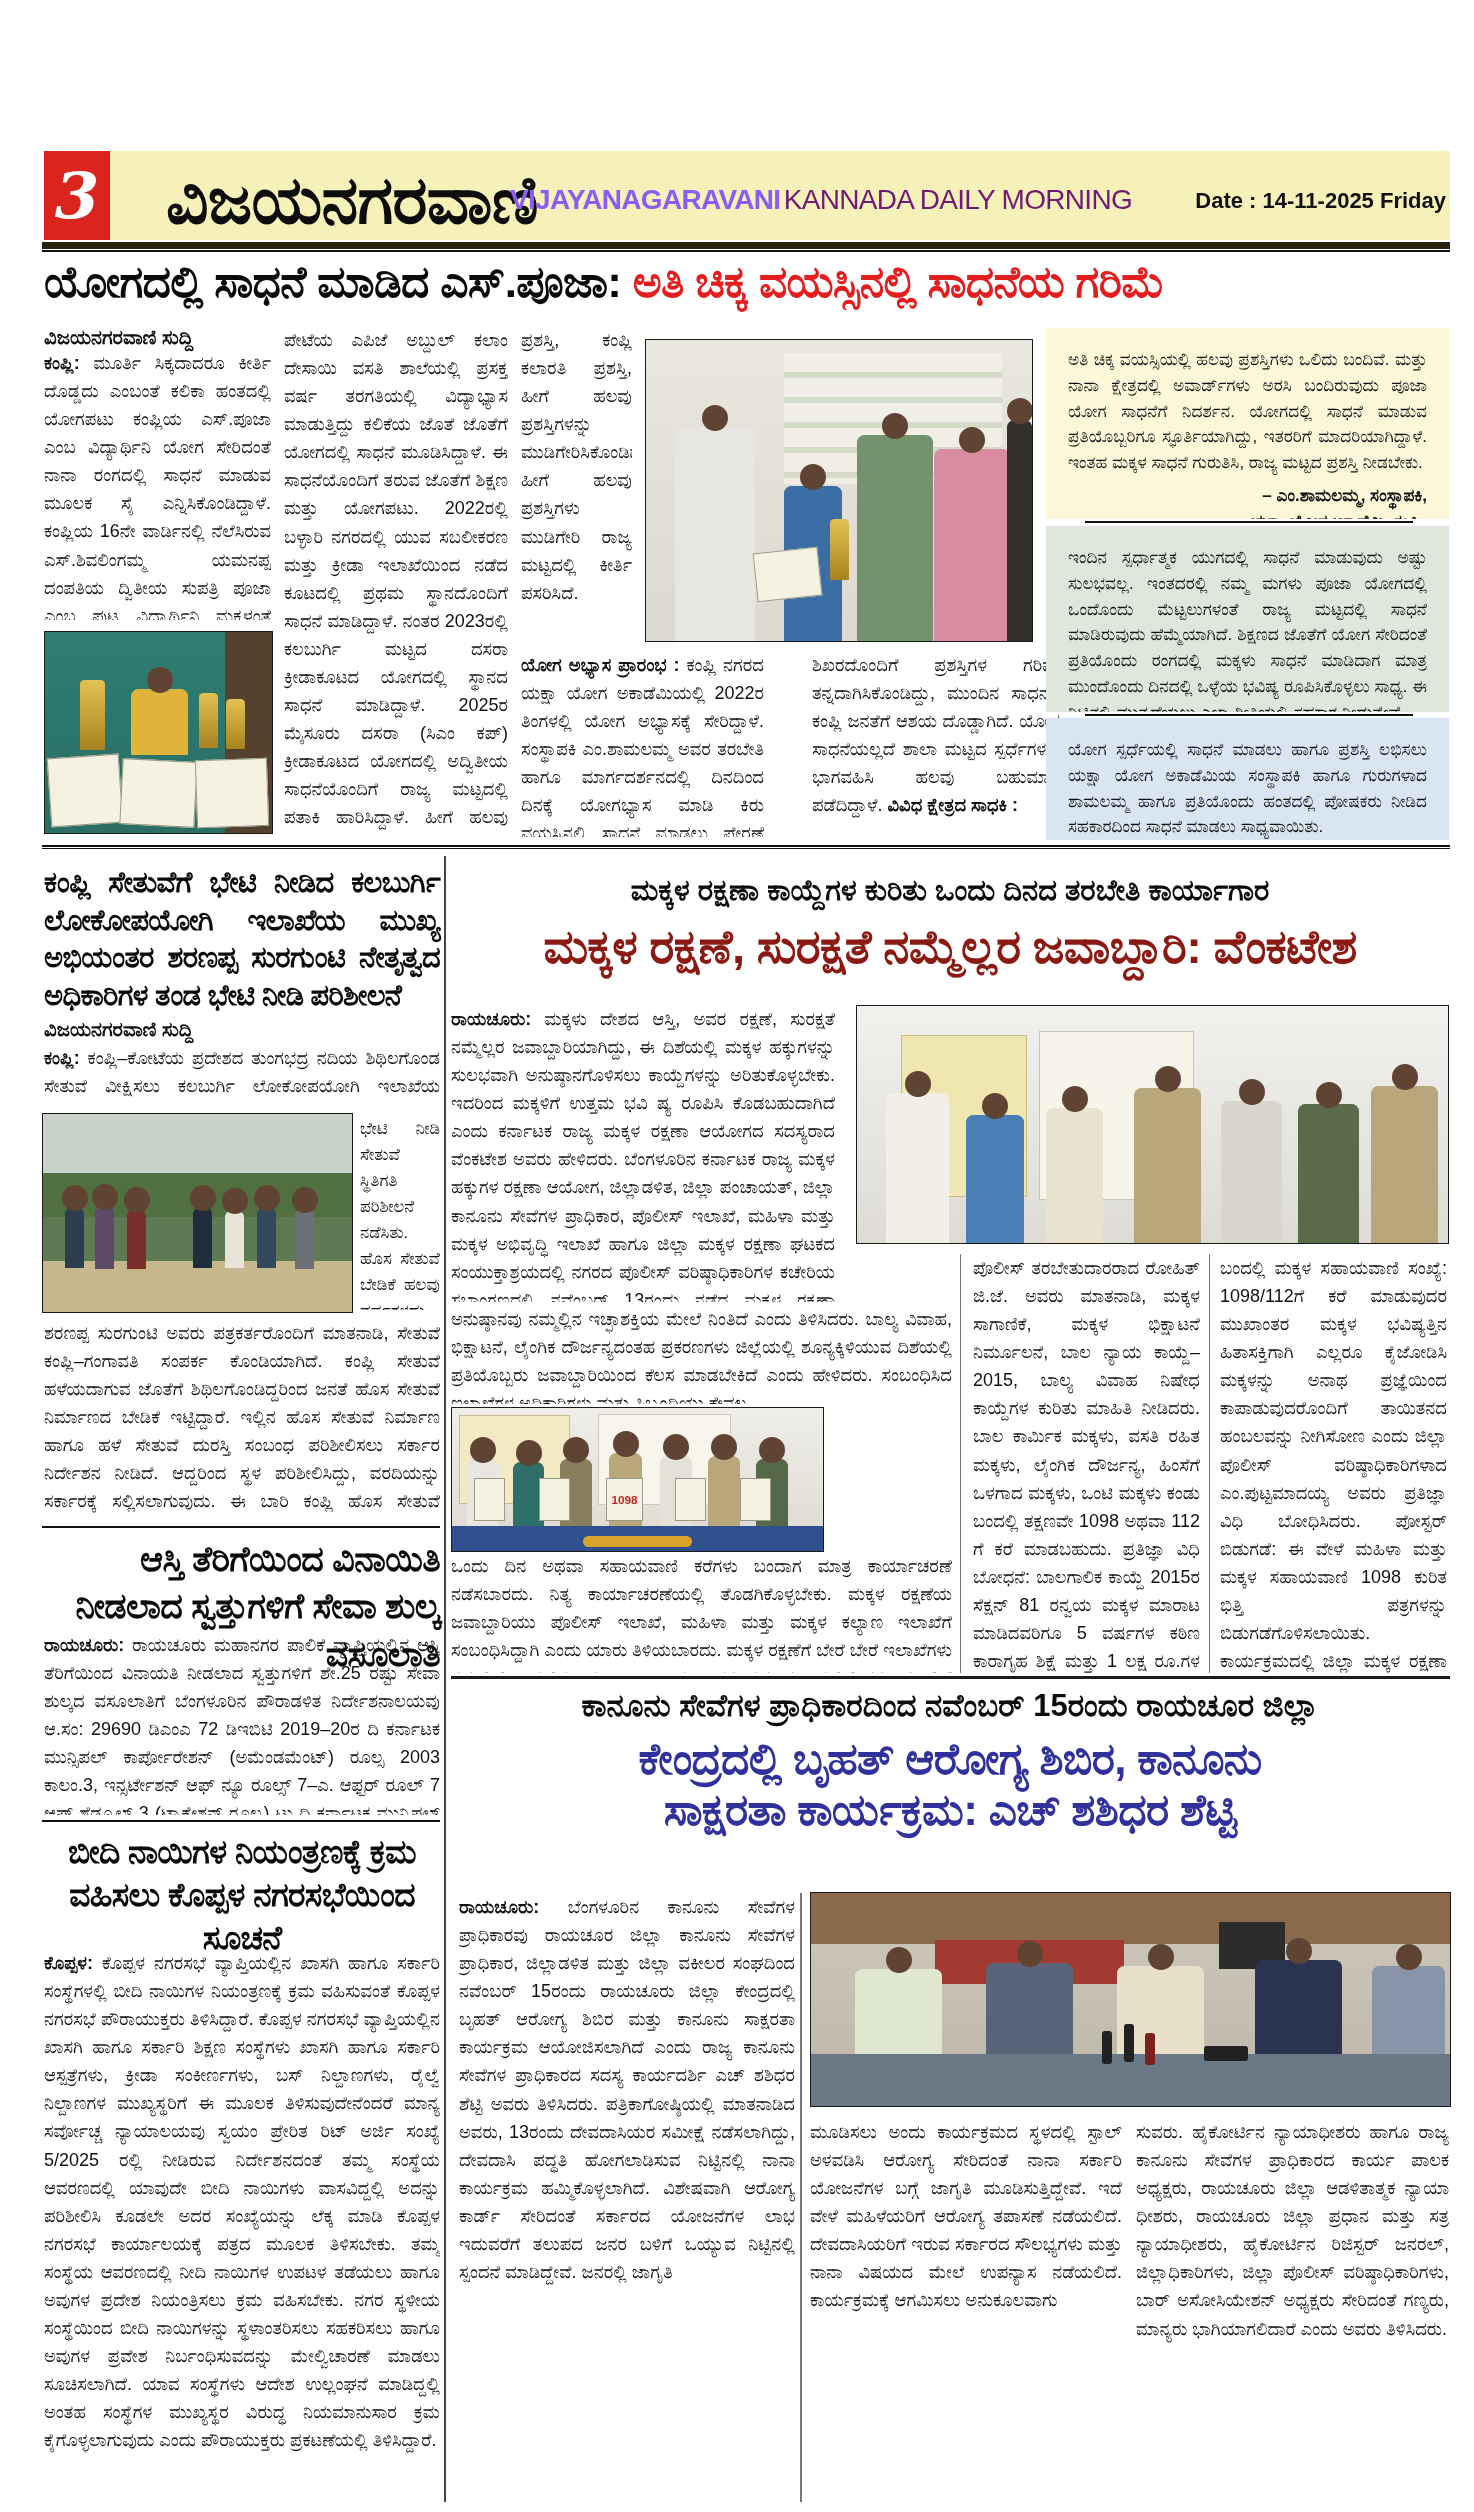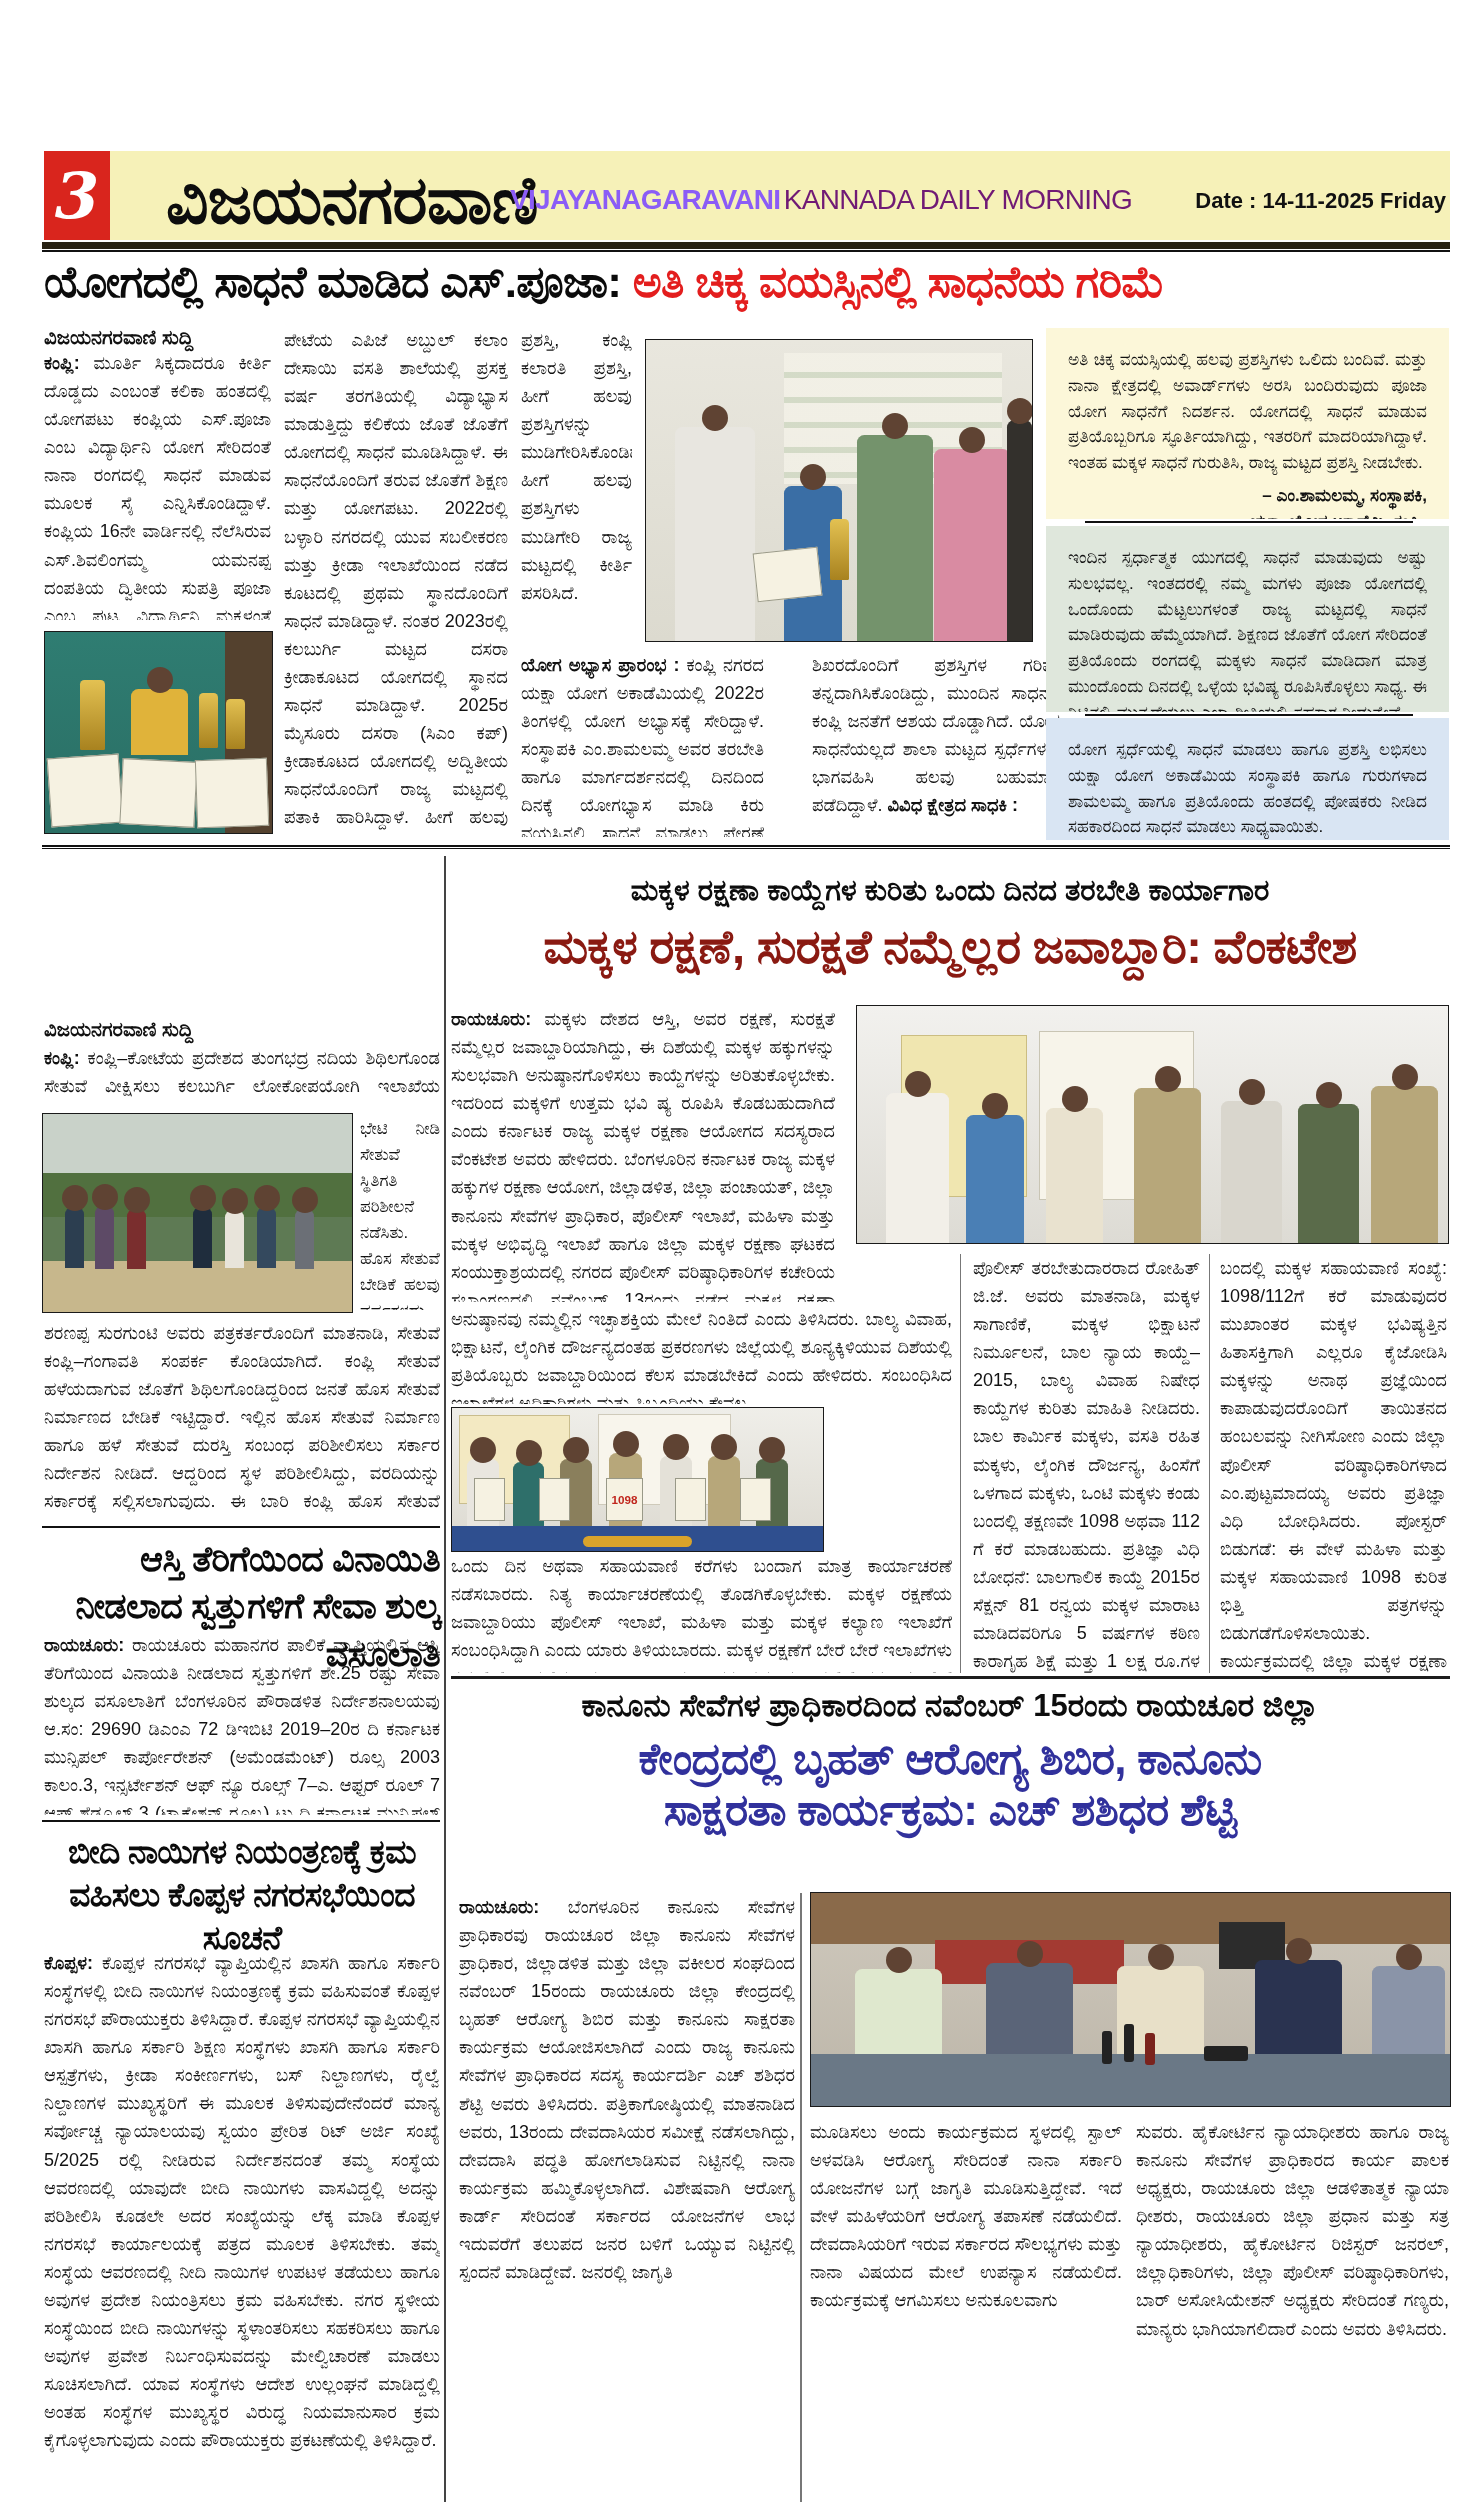--- a/index.html
+++ b/index.html
@@ -116,20 +116,21 @@
   <div class="abs qbox" style="left:1046px;top:718px;width:403px;height:122px;background:#d9e5f3;box-sizing:border-box;">
     <div>ಯೋಗ ಸ್ಪರ್ಧೆಯಲ್ಲಿ ಸಾಧನೆ ಮಾಡಲು ಹಾಗೂ ಪ್ರಶಸ್ತಿ ಲಭಿಸಲು ಯಕ್ಷಾ ಯೋಗ ಅಕಾಡೆಮಿಯ ಸಂಸ್ಥಾಪಕಿ ಹಾಗೂ ಗುರುಗಳಾದ ಶಾಮಲಮ್ಮ ಹಾಗೂ ಪ್ರತಿಯೊಂದು ಹಂತದಲ್ಲಿ ಪೋಷಕರು ನೀಡಿದ ಸಹಕಾರದಿಂದ ಸಾಧನೆ ಮಾಡಲು ಸಾಧ್ಯವಾಯಿತು.</div>
 
   </div>
 
   <div class="abs rule-thin" style="left:42px;top:845px;width:1408px;height:1.5px;"></div>
   <div class="abs rule-thin" style="left:42px;top:848px;width:1408px;height:0.7px;"></div>
 
   <div class="abs rule-grey" style="left:444px;top:856px;width:1.5px;height:1646px;background:#444;"></div>
 
+  <div class="abs h-left" style="left:44px;top:864px;width:396px;font-size:29px;line-height:1.3;text-align:justify;">ಕಂಪ್ಲಿ ಸೇತುವೆಗೆ ಭೇಟಿ ನೀಡಿದ ಕಲಬುರ್ಗಿ ಲೋಕೋಪಯೋಗಿ ಇಲಾಖೆಯ ಮುಖ್ಯ ಅಭಿಯಂತರ ಶರಣಪ್ಪ ಸುರಗುಂಟಿ ನೇತೃತ್ವದ ಅಧಿಕಾರಿಗಳ ತಂಡ ಭೇಟಿ ನೀಡಿ ಪರಿಶೀಲನೆ</div>
   <div class="abs byline" style="left:44px;top:1018px;">ವಿಜಯನಗರವಾಣಿ ಸುದ್ದಿ</div>
   <div class="abs body-t" style="left:44px;top:1044px;width:396px;height:63px;">
     <b>ಕಂಪ್ಲಿ:</b>
     <span>ಕಂಪ್ಲಿ–ಕೋಟೆಯ ಪ್ರದೇಶದ ತುಂಗಭದ್ರ ನದಿಯ ಶಿಥಿಲಗೊಂಡ ಸೇತುವೆ ವೀಕ್ಷಿಸಲು ಕಲಬುರ್ಗಿ ಲೋಕೋಪಯೋಗಿ ಇಲಾಖೆಯ ಅಧಿಕಾರಿಗಳ ತಂಡ</span>
   </div>
 
   <div class="abs photo" style="left:42px;top:1113px;width:309px;height:198px;">
     <div class="abs" style="left:0;top:0;width:100%;height:34%;background:#c9d2c9;"></div>
     <div class="abs" style="left:0;top:30%;width:100%;height:26%;background:#51703f;"></div>
     <div class="abs" style="left:0;top:52%;width:100%;height:24%;background:#5e7a54;"></div>

